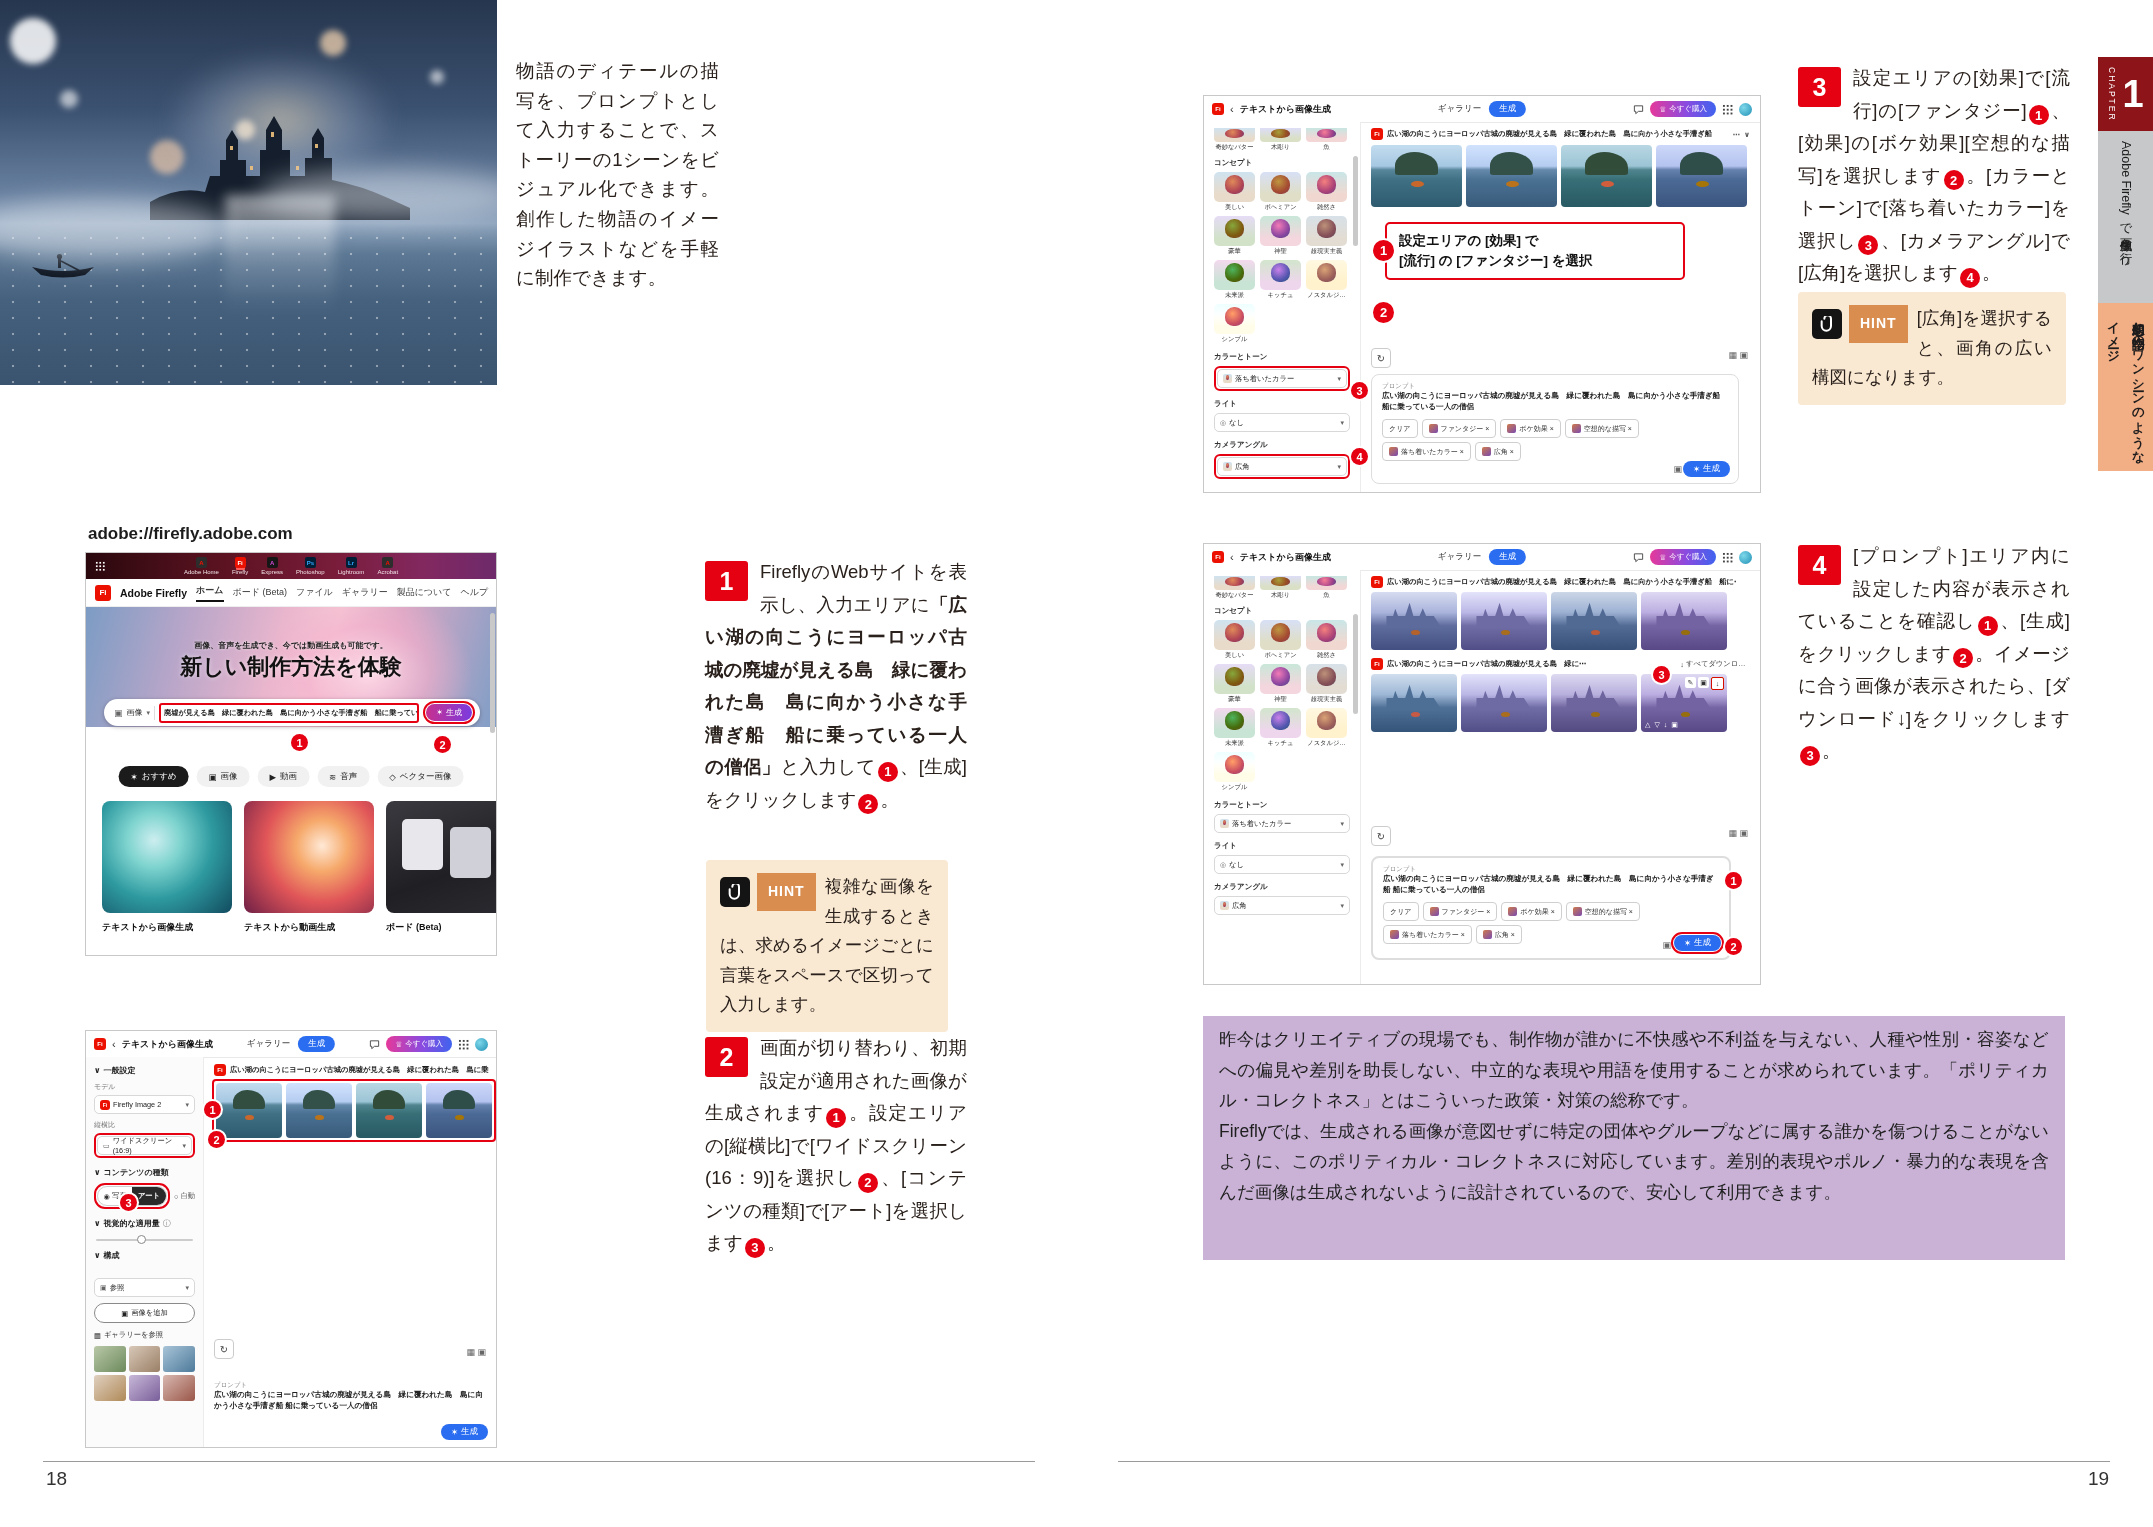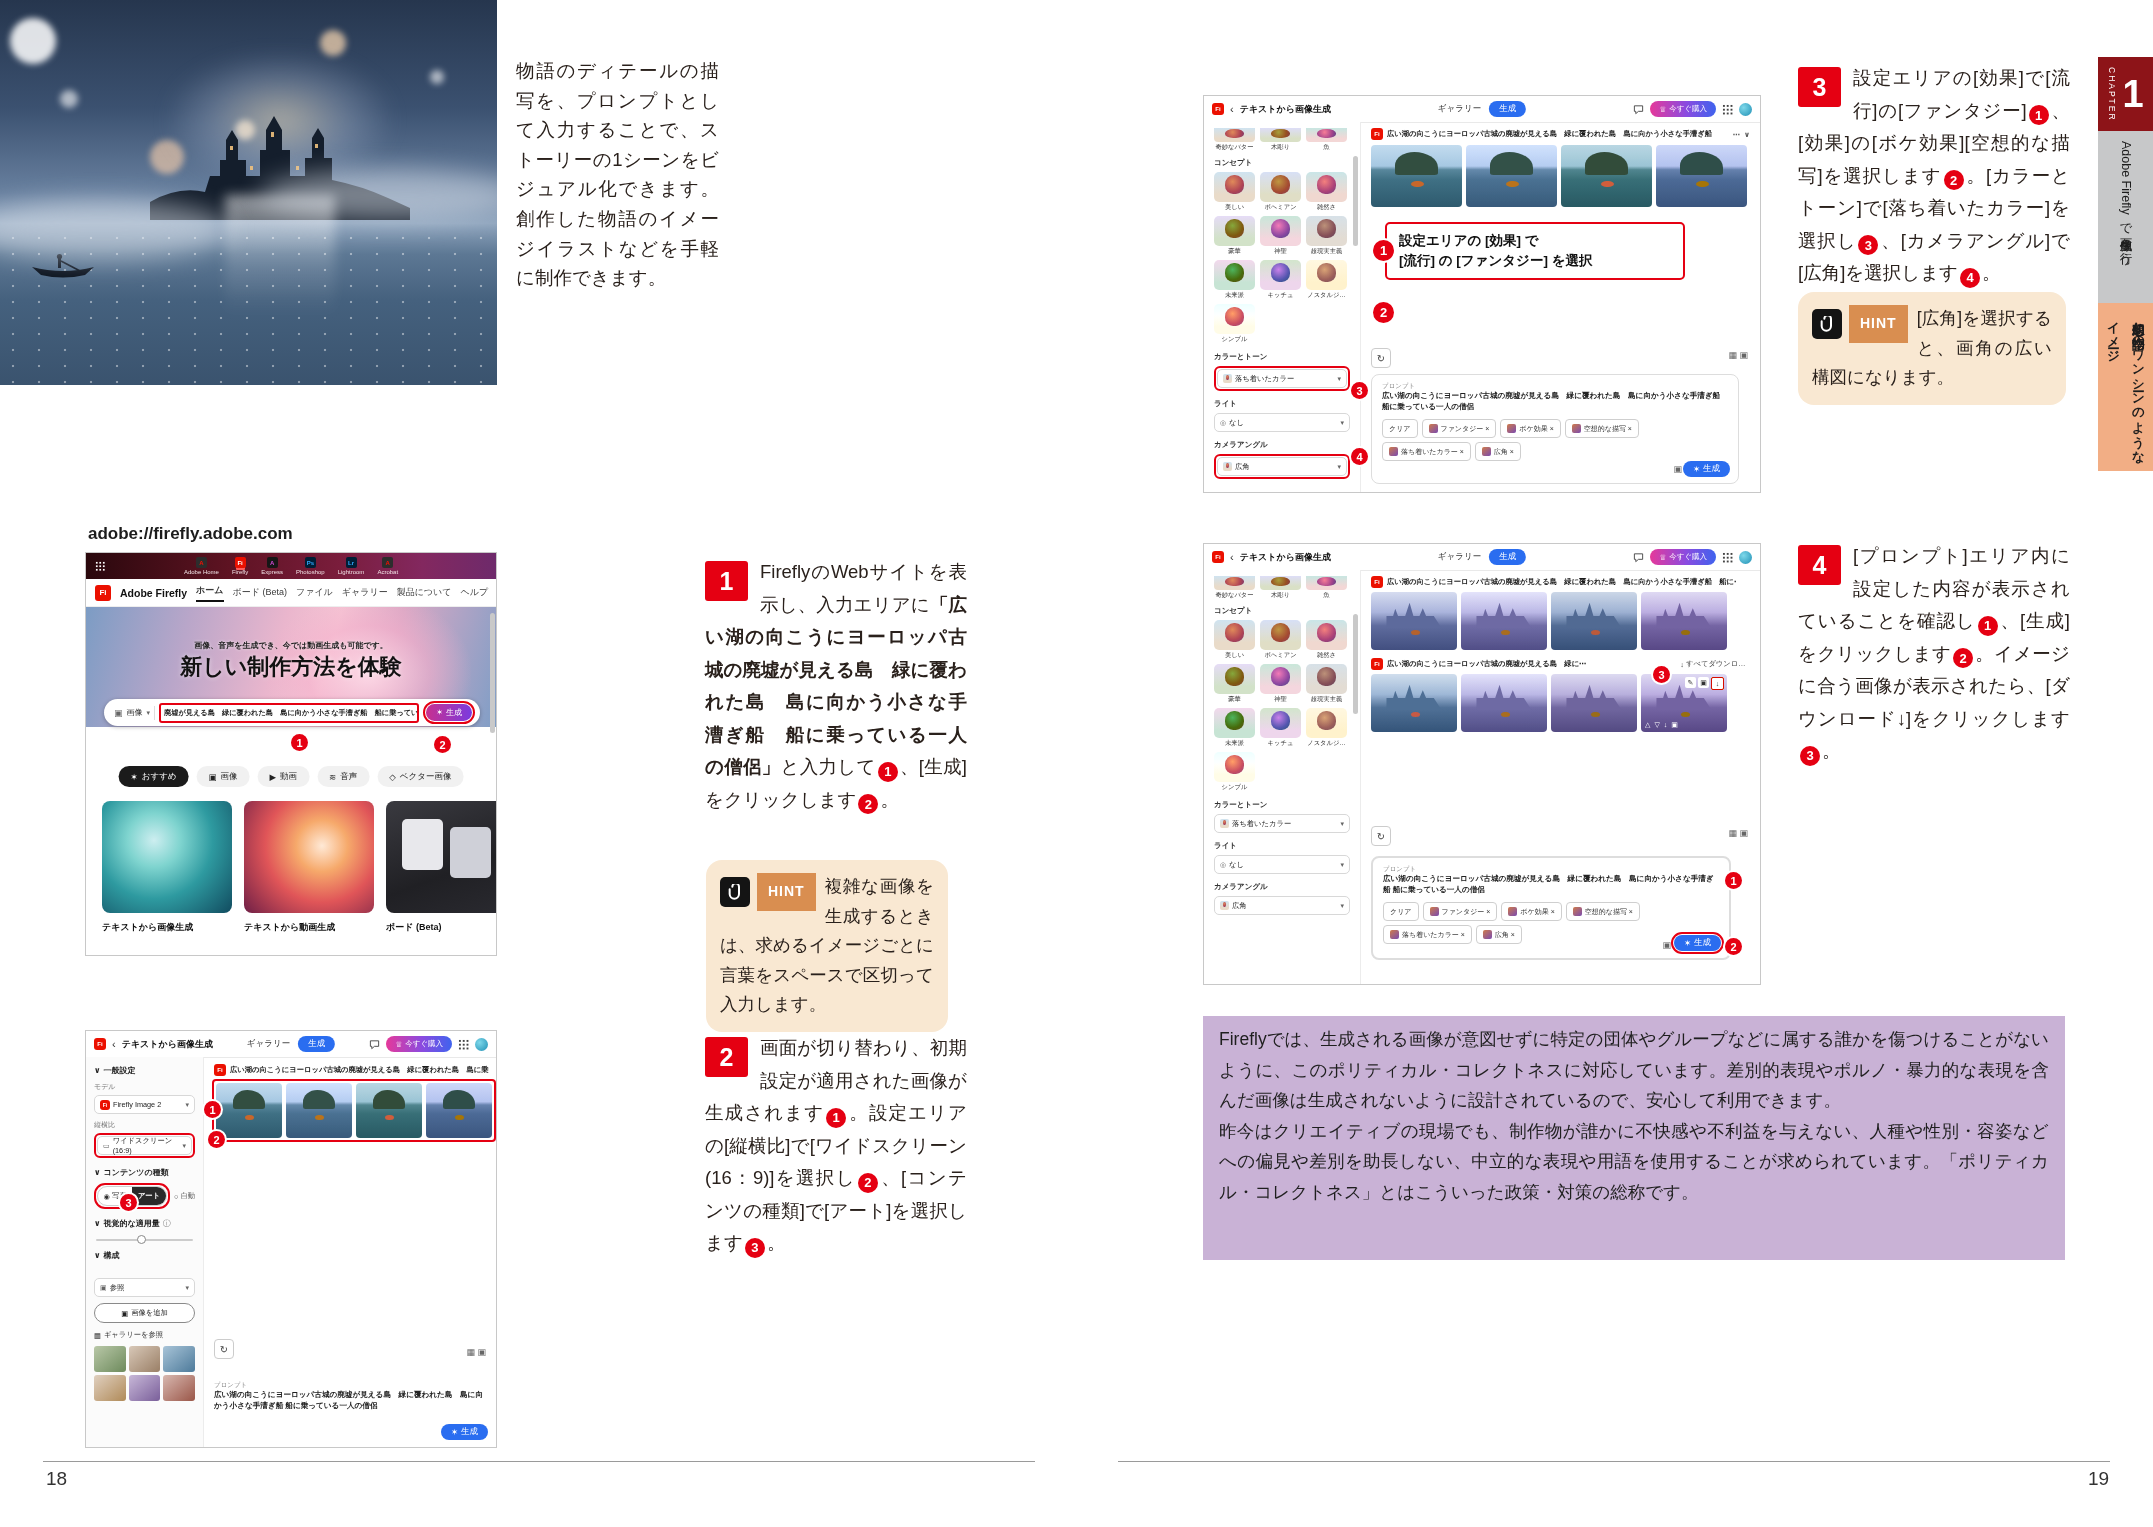--- a/index.html
+++ b/index.html
@@ -11,21 +11,21 @@
   
   .cnum{display:inline-flex;width:20px;height:20px;border-radius:50%;background:#e50012;color:#fff;
     font-size:13px;font-weight:bold;align-items:center;justify-content:center;vertical-align:-3px;margin:0 2px;line-height:1}
   .co{position:absolute;width:17px;height:17px;border-radius:50%;background:#e50012;color:#fff;font-size:11px;
     font-weight:bold;display:flex;align-items:center;justify-content:center;box-shadow:0 0 0 2px #fff;z-index:6}
   .co-lg{width:21px;height:21px;font-size:13px}
   .rb{border:2px solid #e50012;border-radius:4px}
   .step{width:262px;font-size:18.5px;line-height:32.5px;text-align:justify;color:#2a211c}
   .stepnum{float:left;width:43px;height:40px;margin:5px 12px 4px 0;background:#e50012;color:#fff;
     font-size:25px;font-weight:bold;display:flex;align-items:center;justify-content:center;border-radius:3px}
-  .hint{background:#f9e8d2;border-radius:16px;padding:12px 14px;font-size:17.5px;line-height:29.5px;
+  .hint{background:#f9e8d2;border-radius:4px;padding:12px 14px;font-size:17.5px;line-height:29.5px;
     text-align:justify;color:#2a211c;box-sizing:border-box}
   .hint-head{float:left;display:flex;align-items:center;margin:1px 9px 2px 0}
   .hint-clip{width:30px;height:30px;background:#141414;border-radius:5px;display:flex;align-items:center;justify-content:center;margin-right:7px}
   .hint-label{background:#d98e50;color:#fff;font-size:14px;font-weight:bold;padding:4px 11px;letter-spacing:1px}
 
   
   #hero{left:0;top:0;width:497px;height:385px;overflow:hidden;
     background:linear-gradient(180deg,#26364e 0%,#3b5170 28%,#68809f 50%,#8ea4bd 58%,#5d7894 66%,#45617e 78%,#3a536e 100%)}
   .bok{position:absolute;border-radius:50%;filter:blur(3px)}
   #hero .glow{position:absolute;left:170px;top:55px;width:220px;height:130px;filter:blur(10px);
@@ -823,22 +823,22 @@
     </div>
   </div>
 
   <div class="abs step" style="left:1798px;top:540px;width:272px">
     <span class="stepnum">4</span>
     <span>[プロンプト]エリア内に設定した内容が表示されていることを確認し<span class="cnum">1</span>、[生成]をクリックします<span class="cnum">2</span>。イメージに合う画像が表示されたら、[ダウンロード↓]をクリックします<span class="cnum">3</span>。</span>
   </div>
 
   <div id="column" class="abs">
     <div class="col-body">
+      <p>昨今はクリエイティブの現場でも、制作物が誰かに不快感や不利益を与えない、人種や性別・容姿などへの偏見や差別を助長しない、中立的な表現や用語を使用することが求められています。「ポリティカル・コレクトネス」とはこういった政策・対策の総称です。</p>
       <p>Fireflyでは、生成される画像が意図せずに特定の団体やグループなどに属する誰かを傷つけることがないように、このポリティカル・コレクトネスに対応しています。差別的表現やポルノ・暴力的な表現を含んだ画像は生成されないように設計されているので、安心して利用できます。</p>
-      <p>昨今はクリエイティブの現場でも、制作物が誰かに不快感や不利益を与えない、人種や性別・容姿などへの偏見や差別を助長しない、中立的な表現や用語を使用することが求められています。「ポリティカル・コレクトネス」とはこういった政策・対策の総称です。</p>
     </div>
   </div>
 
   <div id="chapbox" class="abs">
     <span class="chlbl">CHAPTER</span>
     <span class="chnum">1</span>
   </div>
   <div id="tab-gray" class="abs">
     <span class="vtext">Adobe Fireflyで画像生成を行う</span>
   </div>

